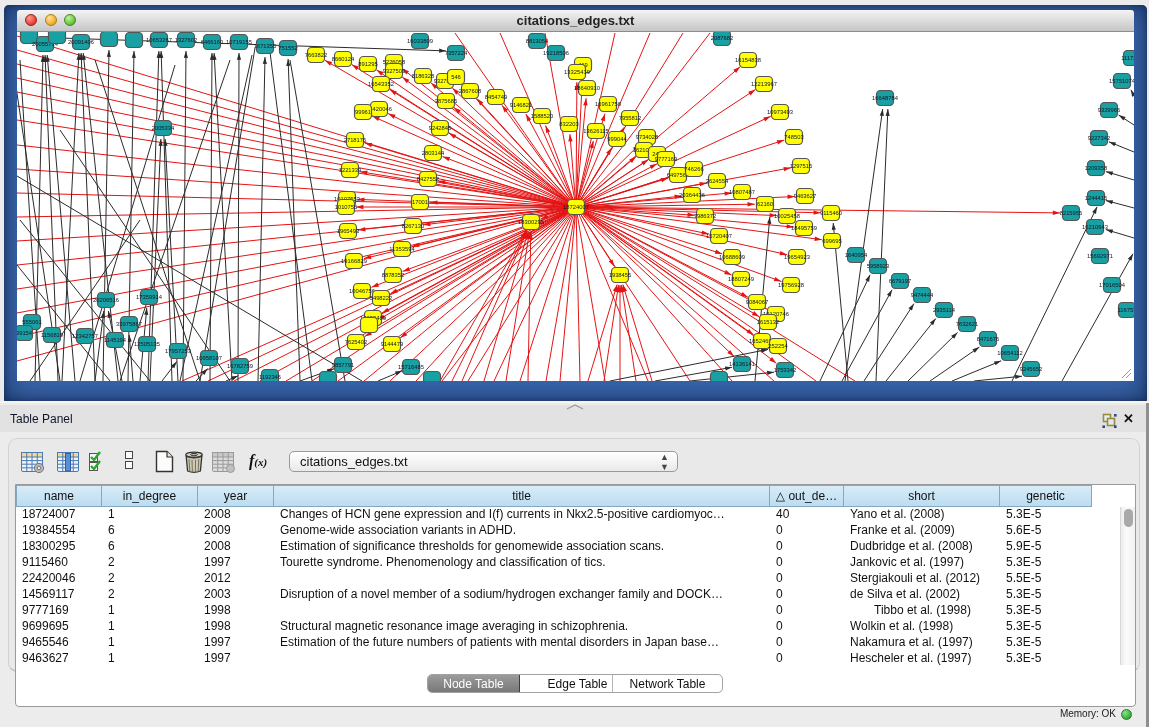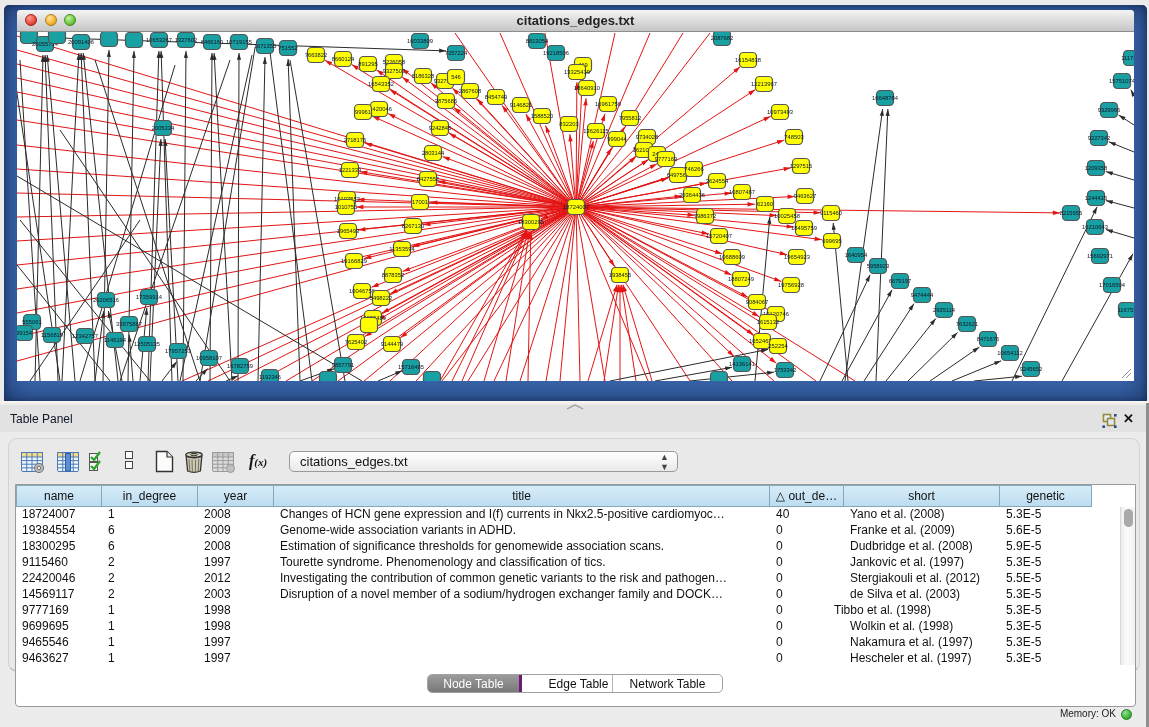--- a/index.html
+++ b/index.html
@@ -43,21 +43,21 @@
 .tr span { position:absolute; top:0; height:16px; line-height:15px; overflow:hidden;
            white-space:nowrap; display:block; }
 .sb { position:absolute; left:1104px; top:22px; width:15px; height:158px;
       background:linear-gradient(90deg,#ececec,#fbfbfb 40%,#f1f1f1); border-left:1px solid #d8d8d8; }
 .sb .th { position:absolute; left:3px; top:2px; width:9px; height:18px; background:#a9a9a9;
           border-radius:5px; }
 .seg { position:absolute; left:427px; top:674px; width:296px; height:19px; border:1px solid #a2a2a2;
        border-radius:5px; background:#fff; font-size:12px; color:#111; display:flex; overflow:hidden; }
 .seg div { height:100%; text-align:center; line-height:18px; }
 .seg .s1 { width:91px; background:linear-gradient(#9c9c9c,#787878); color:#fff; }
-.seg .s2 { width:93px; border-left:3px solid #701a75;padding-left:23px; }
+.seg .s2 { width:93px; border-left:1px solid #701a75;padding-left:23px; }
 .seg .s3 { width:110px; border-left:1px solid #b5b5b5; }
 .mem { position:absolute; left:1036px; top:708px; width:80px; text-align:right; font-size:10px; color:#222; }
 .dot { position:absolute; left:1121px; top:709px; width:11px; height:11px; border-radius:50%;
        background:radial-gradient(circle at 35% 30%,#8fe08f,#35b535 65%,#1d8a1d); border:1px solid #2a7a2a; }
 </style></head>
 <body>
 <div class="win">
   <div class="tbar">citations_edges.txt</div>
   <div class="tl r"></div>
     <div class="tl y"></div>
@@ -803,54 +803,55 @@
         <span style="left:188px;width:66px">1997</span>
         <span style="left:264px;width:486px">Tourette syndrome. Phenomenology and classification of tics.</span>
         <span style="left:760px;width:64px">0</span>
         <span style="left:834px;width:146px">Jankovic et al. (1997)</span>
         <span style="left:990px;width:82px">5.3E-5</span>
       </div>
       <div class="tr" style="top:64px">
         <span style="left:6px;width:76px">22420046</span>
         <span style="left:92px;width:86px">2</span>
         <span style="left:188px;width:66px">2012</span>
-        <span style="left:264px;width:486px">Investigating the contribution of common genetic variants to the risk and pathogen…</span>
         <span style="left:760px;width:64px">0</span>
         <span style="left:834px;width:146px">Stergiakouli et al. (2012)</span>
         <span style="left:990px;width:82px">5.5E-5</span>
       </div>
       <div class="tr" style="top:80px">
         <span style="left:6px;width:76px">14569117</span>
         <span style="left:92px;width:86px">2</span>
         <span style="left:188px;width:66px">2003</span>
         <span style="left:264px;width:486px">Disruption of a novel member of a sodium/hydrogen exchanger family and DOCK…</span>
         <span style="left:760px;width:64px">0</span>
-        <span style="left:834px;width:146px">de Silva et al. (2003)</span>
+        <span style="left:834px;width:146px">de Silva et al. (2002)</span>
         <span style="left:990px;width:82px">5.3E-5</span>
       </div>
       <div class="tr" style="top:96px">
         <span style="left:6px;width:76px">9777169</span>
         <span style="left:92px;width:86px">1</span>
         <span style="left:188px;width:66px">1998</span>
         <span style="left:760px;width:64px">0</span>
-        <span style="left:818px;width:146px">Tibbo et al. (1998)</span>
+        <span style="left:858px;width:146px">Tibbo et al. (1998)</span>
         <span style="left:990px;width:82px">5.3E-5</span>
       </div>
       <div class="tr" style="top:112px">
         <span style="left:6px;width:76px">9699695</span>
         <span style="left:92px;width:86px">1</span>
         <span style="left:188px;width:66px">1998</span>
+        <span style="left:264px;width:486px">Structural magnetic resonance image averaging in schizophrenia.</span>
         <span style="left:760px;width:64px">0</span>
         <span style="left:834px;width:146px">Wolkin et al. (1998)</span>
         <span style="left:990px;width:82px">5.3E-5</span>
       </div>
       <div class="tr" style="top:128px">
         <span style="left:6px;width:76px">9465546</span>
         <span style="left:92px;width:86px">1</span>
         <span style="left:188px;width:66px">1997</span>
+        <span style="left:264px;width:486px">Estimation of the future numbers of patients with mental disorders in Japan base…</span>
         <span style="left:760px;width:64px">0</span>
         <span style="left:834px;width:146px">Nakamura et al. (1997)</span>
         <span style="left:990px;width:82px">5.3E-5</span>
       </div>
       <div class="tr" style="top:144px">
         <span style="left:6px;width:76px">9463627</span>
         <span style="left:92px;width:86px">1</span>
         <span style="left:188px;width:66px">1997</span>
         <span style="left:760px;width:64px">0</span>
         <span style="left:834px;width:146px">Hescheler et al. (1997)</span>

